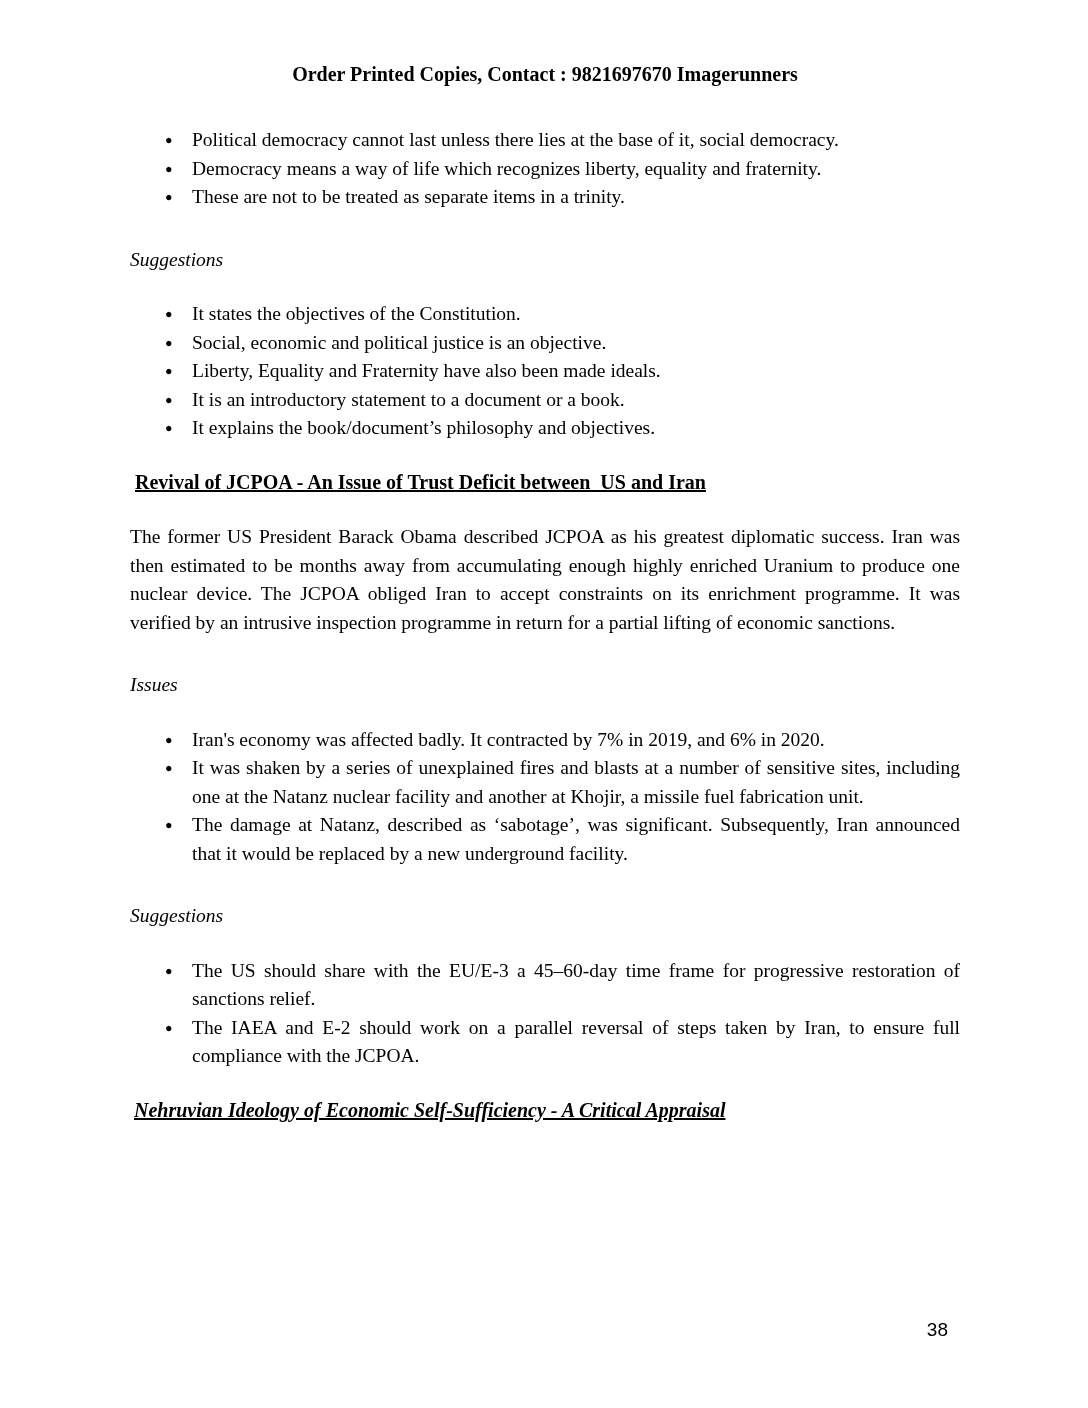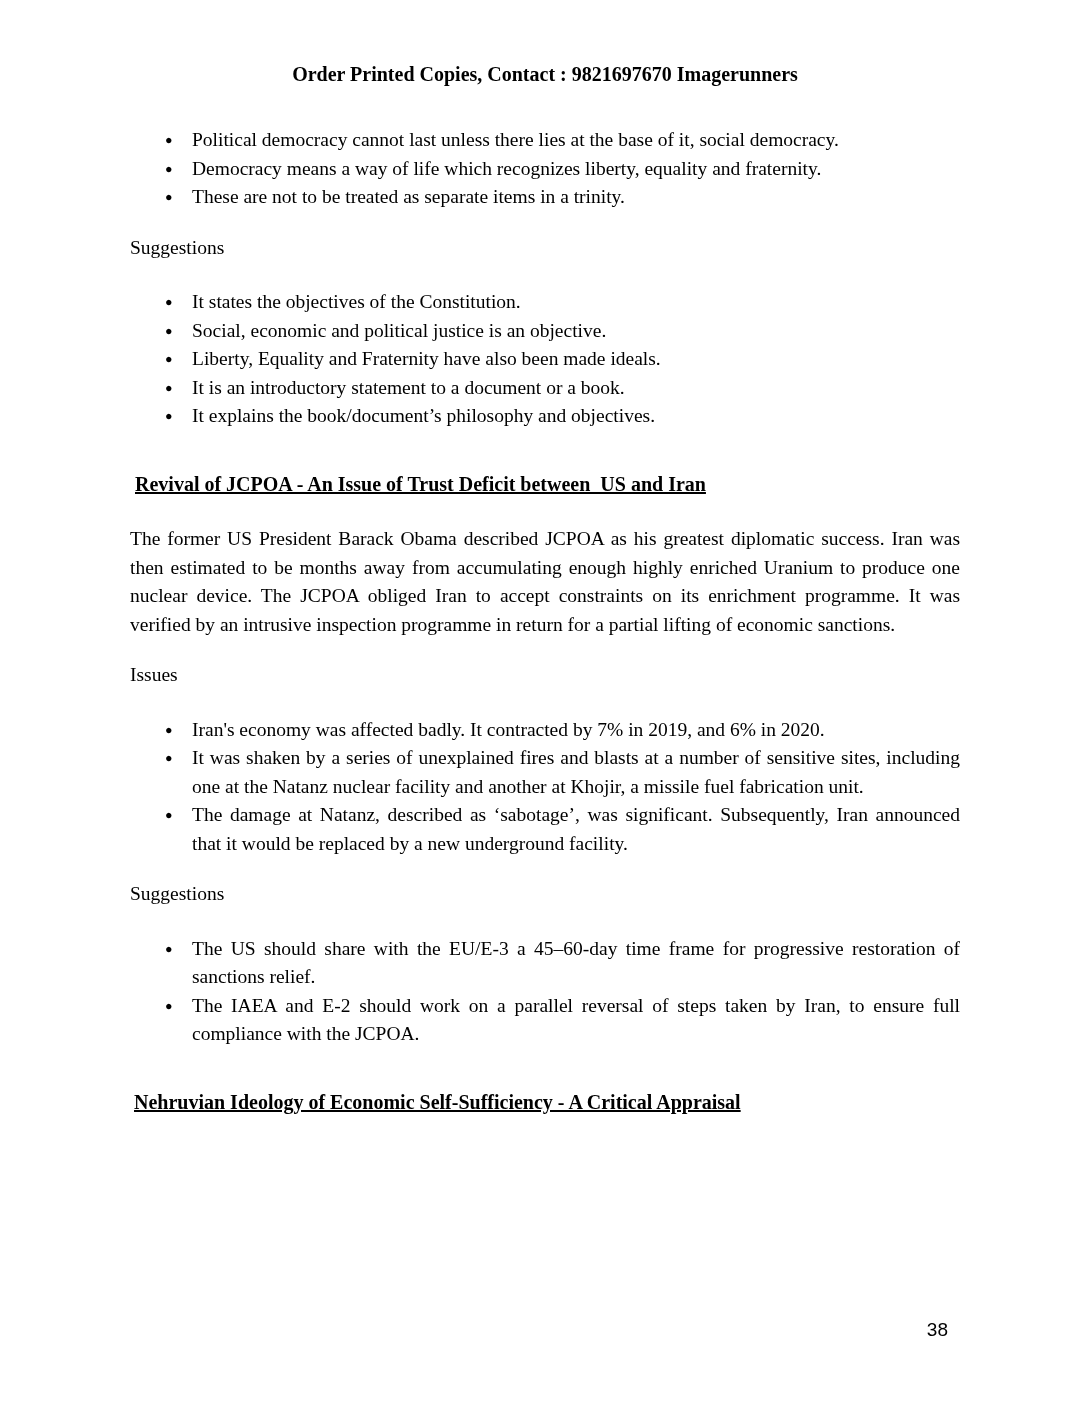--- a/index.html
+++ b/index.html
@@ -35,32 +35,33 @@
     text-align: justify;
   }
   ul.bullets li::before {
     content: "\25CF";
     position: absolute;
     left: -27px;
     top: 0px;
     font-size: 12.5px;
   }
   .plain-head {
-    margin-top: 22px;
+    margin-top: 34px;
     font-size: 19.5px;
+    font-style: italic;
   }
   .underline-head {
-    margin-top: 39px;
+    margin-top: 25px;
     font-weight: bold;
     font-size: 20px;
     text-decoration: underline;
     white-space: pre-wrap;
     padding-left: 5px;
   }
-  .underline-head.no-indent { padding-left: 4px; }
+  .underline-head.no-indent { padding-left: 4px; font-style: italic; }
   p.para {
     margin-top: 27px;
     text-align: justify;
   }
   .page-number {
     position: absolute;
     top: 1316px;
     right: 140px;
     font-family: "Liberation Sans", "DejaVu Sans", sans-serif;
     font-size: 19px;

